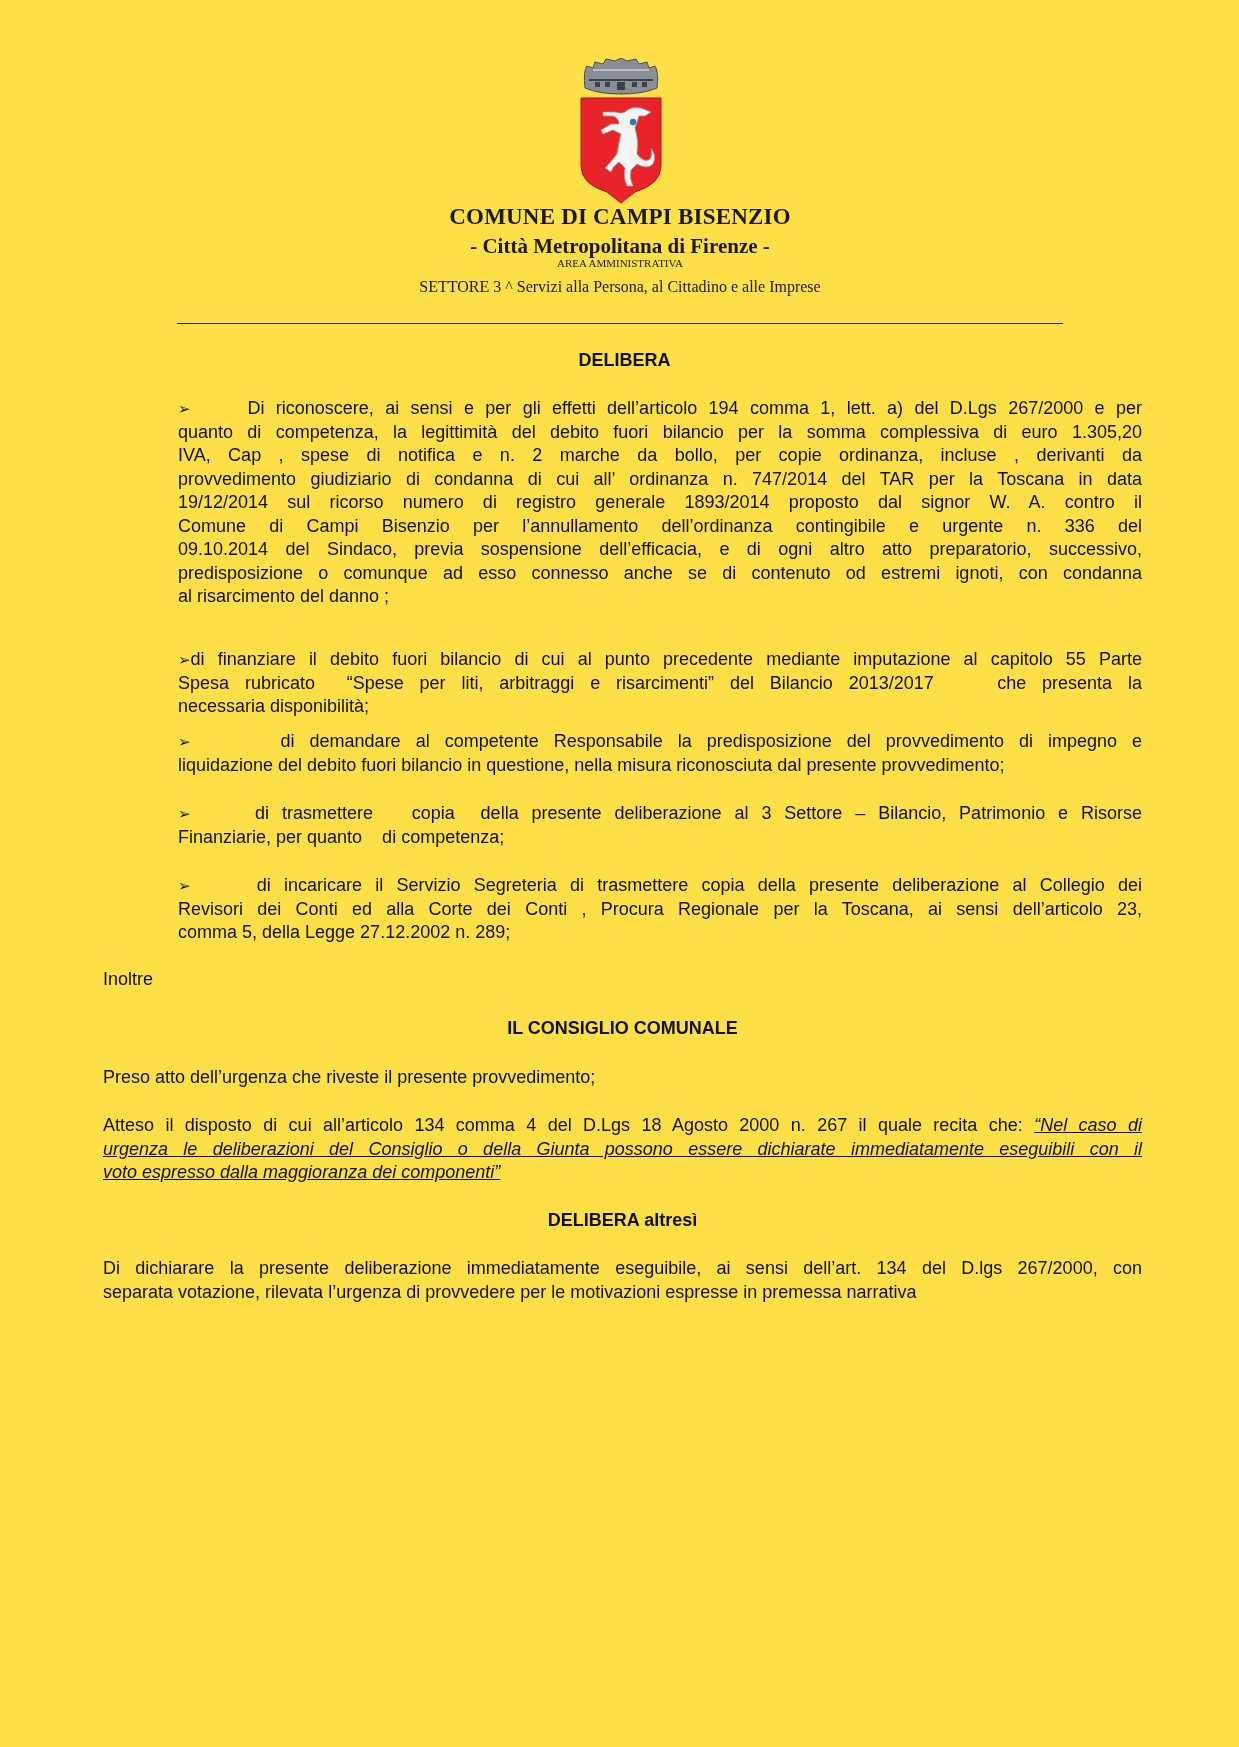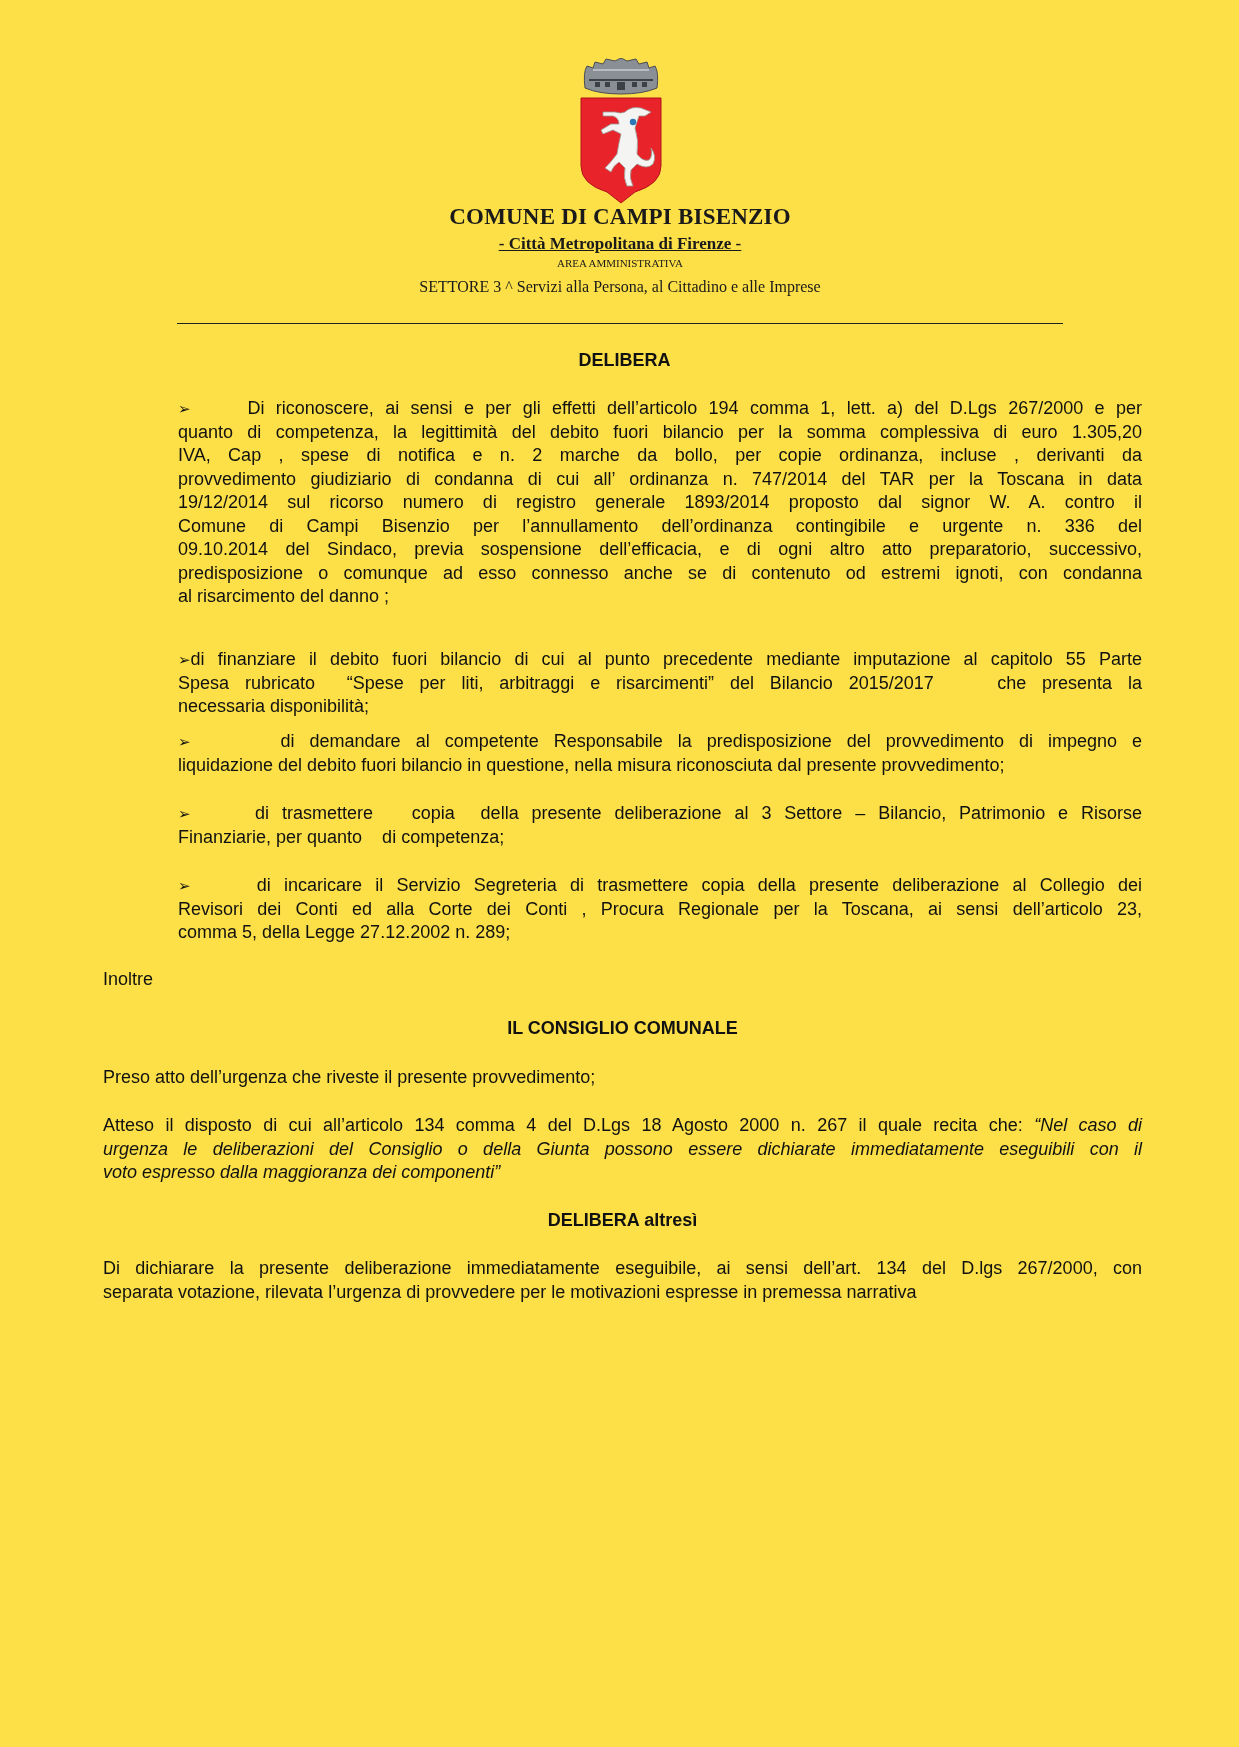--- a/index.html
+++ b/index.html
@@ -39,23 +39,22 @@
       white-space: nowrap;
     }
     .hdr-title {
       top: 204px;
       font-size: 23px;
       font-weight: bold;
       letter-spacing: 0.2px;
     }
     .hdr-sub {
       top: 234px;
-      font-size: 17px;
+      font-size: 21px;
       font-weight: bold;
-      text-decoration: underline;
     }
     .hdr-area {
       top: 257px;
       font-size: 11px;
     }
     .hdr-settore {
       top: 278px;
       font-size: 16px;
     }
     .hdr-rule {
@@ -91,21 +90,21 @@
     .plain-line {
       display: block;
       white-space: nowrap;
       height: 23.5px;
     }
     .bullet-glyph {
       display: inline-block;
       font-family: "DejaVu Sans", sans-serif;
       font-size: 15px;
     }
-    .it { font-style: italic; }
+    .it { font-style: italic; text-decoration: underline; }
 
     .block-indent { left: 178px; width: 964px; }
     .block-full { left: 103px; width: 1039px; }
   </style>
 </head>
 <body>
 
 <div class="page">
 
   <svg class="crest" viewBox="0 0 96 146" xmlns="http://www.w3.org/2000/svg">
@@ -140,21 +139,21 @@
     <span class="justify-line">provvedimento giudiziario di condanna di cui all’ ordinanza n. 747/2014 del TAR per la Toscana in data</span>
     <span class="justify-line">19/12/2014 sul ricorso numero di registro generale 1893/2014 proposto dal signor W. A. contro il</span>
     <span class="justify-line">Comune di Campi Bisenzio per l’annullamento dell’ordinanza contingibile e urgente n. 336 del</span>
     <span class="justify-line">09.10.2014 del Sindaco, previa sospensione dell’efficacia, e di ogni altro atto preparatorio, successivo,</span>
     <span class="justify-line">predisposizione o comunque ad esso connesso anche se di contenuto od estremi ignoti, con condanna</span>
     <span class="plain-line">al risarcimento del danno ;</span>
   </div>
 
   <div class="txt block-indent" style="top:636px;margin-top:12px;">
     <span class="justify-line"><span class="bullet-glyph">➢</span><span>di finanziare il debito fuori bilancio di cui al punto precedente mediante imputazione al capitolo 55 Parte</span></span>
-    <span class="justify-line" style="white-space:pre;">Spesa rubricato  “Spese per liti, arbitraggi e risarcimenti” del Bilancio 2015/2017    che presenta la</span>
+    <span class="justify-line" style="white-space:pre;">Spesa rubricato  “Spese per liti, arbitraggi e risarcimenti” del Bilancio 2013/2017    che presenta la</span>
     <span class="plain-line">necessaria disponibilità;</span>
   </div>
 
   <div class="txt block-indent" style="top:730px;">
     <span class="justify-line"><span class="bullet-glyph">➢</span><span style="white-space:pre;">      di demandare al competente Responsabile la predisposizione del provvedimento di impegno e</span></span>
     <span class="plain-line">liquidazione del debito fuori bilancio in questione, nella misura riconosciuta dal presente provvedimento;</span>
   </div>
 
   <div class="txt block-indent" style="top:802px;">
     <span class="justify-line"><span class="bullet-glyph">➢</span><span style="white-space:pre;">     di trasmettere   copia  della presente deliberazione al 3 Settore – Bilancio, Patrimonio e Risorse</span></span>

